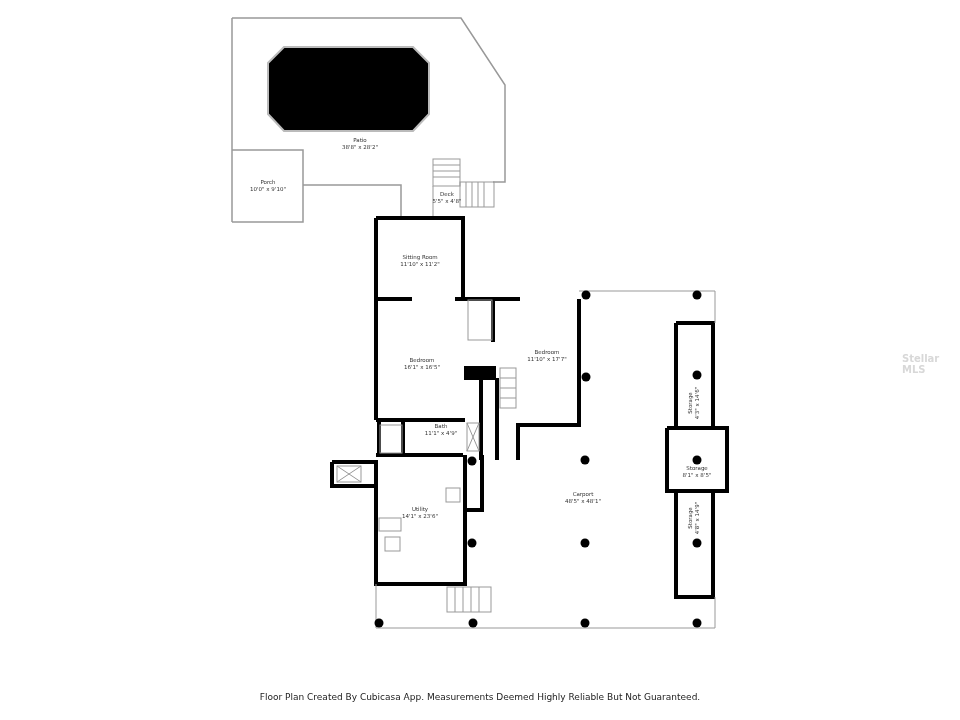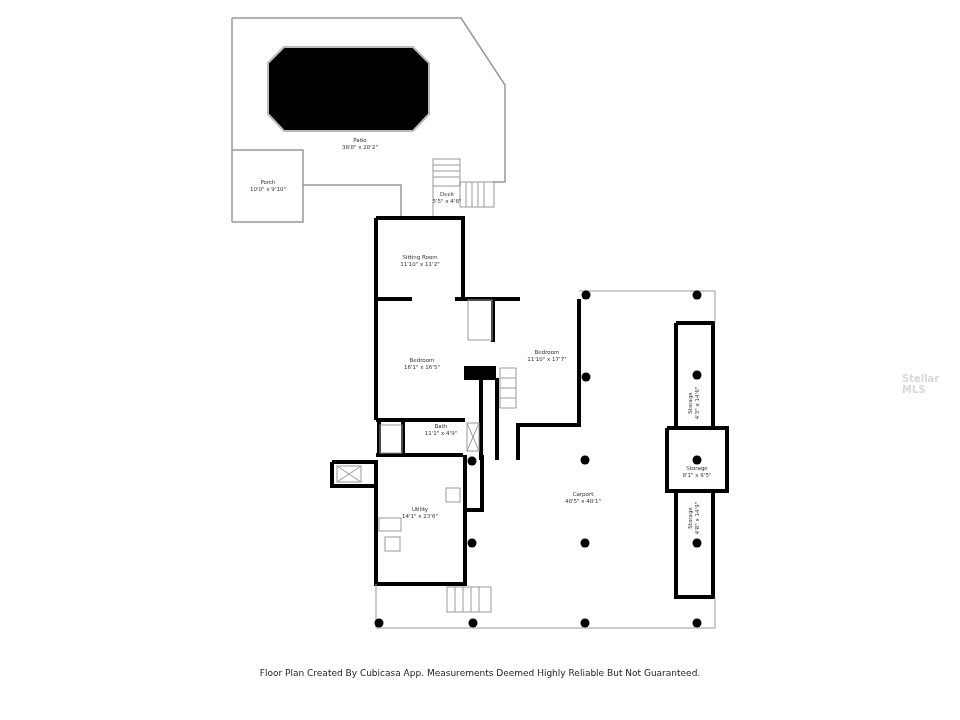--- a/index.html
+++ b/index.html
@@ -1,23 +1,23 @@
 <!DOCTYPE html>
 <html><head>
 <meta charset="utf-8">
 <style>
   html, body { margin:0; padding:0; background:#ffffff; }
   body { width:960px; height:720px; position:relative; overflow:hidden;
          font-family:"DejaVu Sans", sans-serif; }
   #plan { position:absolute; left:0; top:0; width:960px; height:720px; }
   .room-label { font-family:"DejaVu Sans", sans-serif; font-size:5.5px; fill:#333; text-anchor:middle; }
-  .footer { position:absolute; left:0; width:960px; top:668px; text-align:center;
+  .footer { position:absolute; left:0; width:960px; top:692px; text-align:center;
             font-family:"DejaVu Sans", sans-serif; font-size:9px; color:#222; }
   .watermark { position:absolute; left:902px; top:353px; font-family:"DejaVu Sans", sans-serif;
-               font-size:10px; color:#d8d8d8; font-weight:bold;margin-top:20px; }
+               font-size:10px; color:#d8d8d8; font-weight:bold; }
 </style>
 </head>
 <body>
 
 <svg id="plan" viewBox="0 0 960 720" xmlns="http://www.w3.org/2000/svg">
 
   <g fill="none" stroke="#999" stroke-width="1.5">
     <polyline points="232,18 461,18 505,85 505,182 493,182"></polyline>
     <line x1="232" y1="18" x2="232" y2="222"></line>
     <polyline points="232,150 303,150 303,222 232,222"></polyline>

